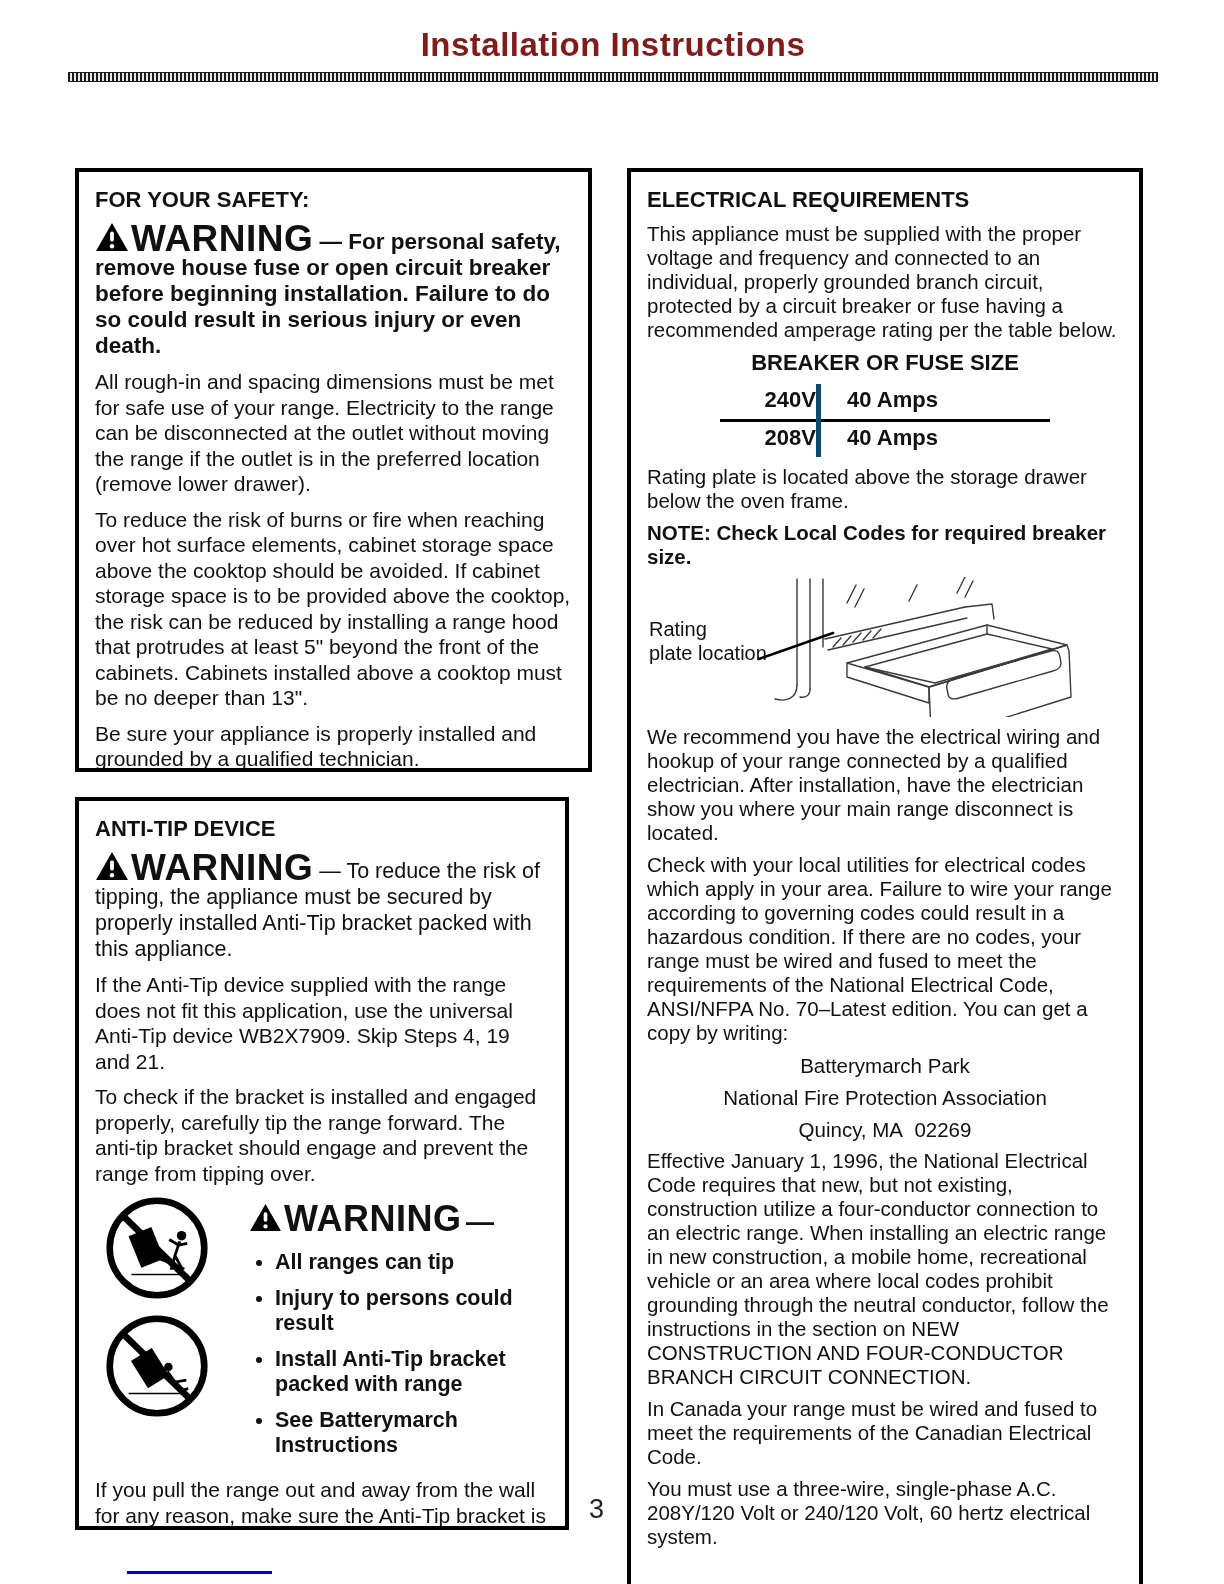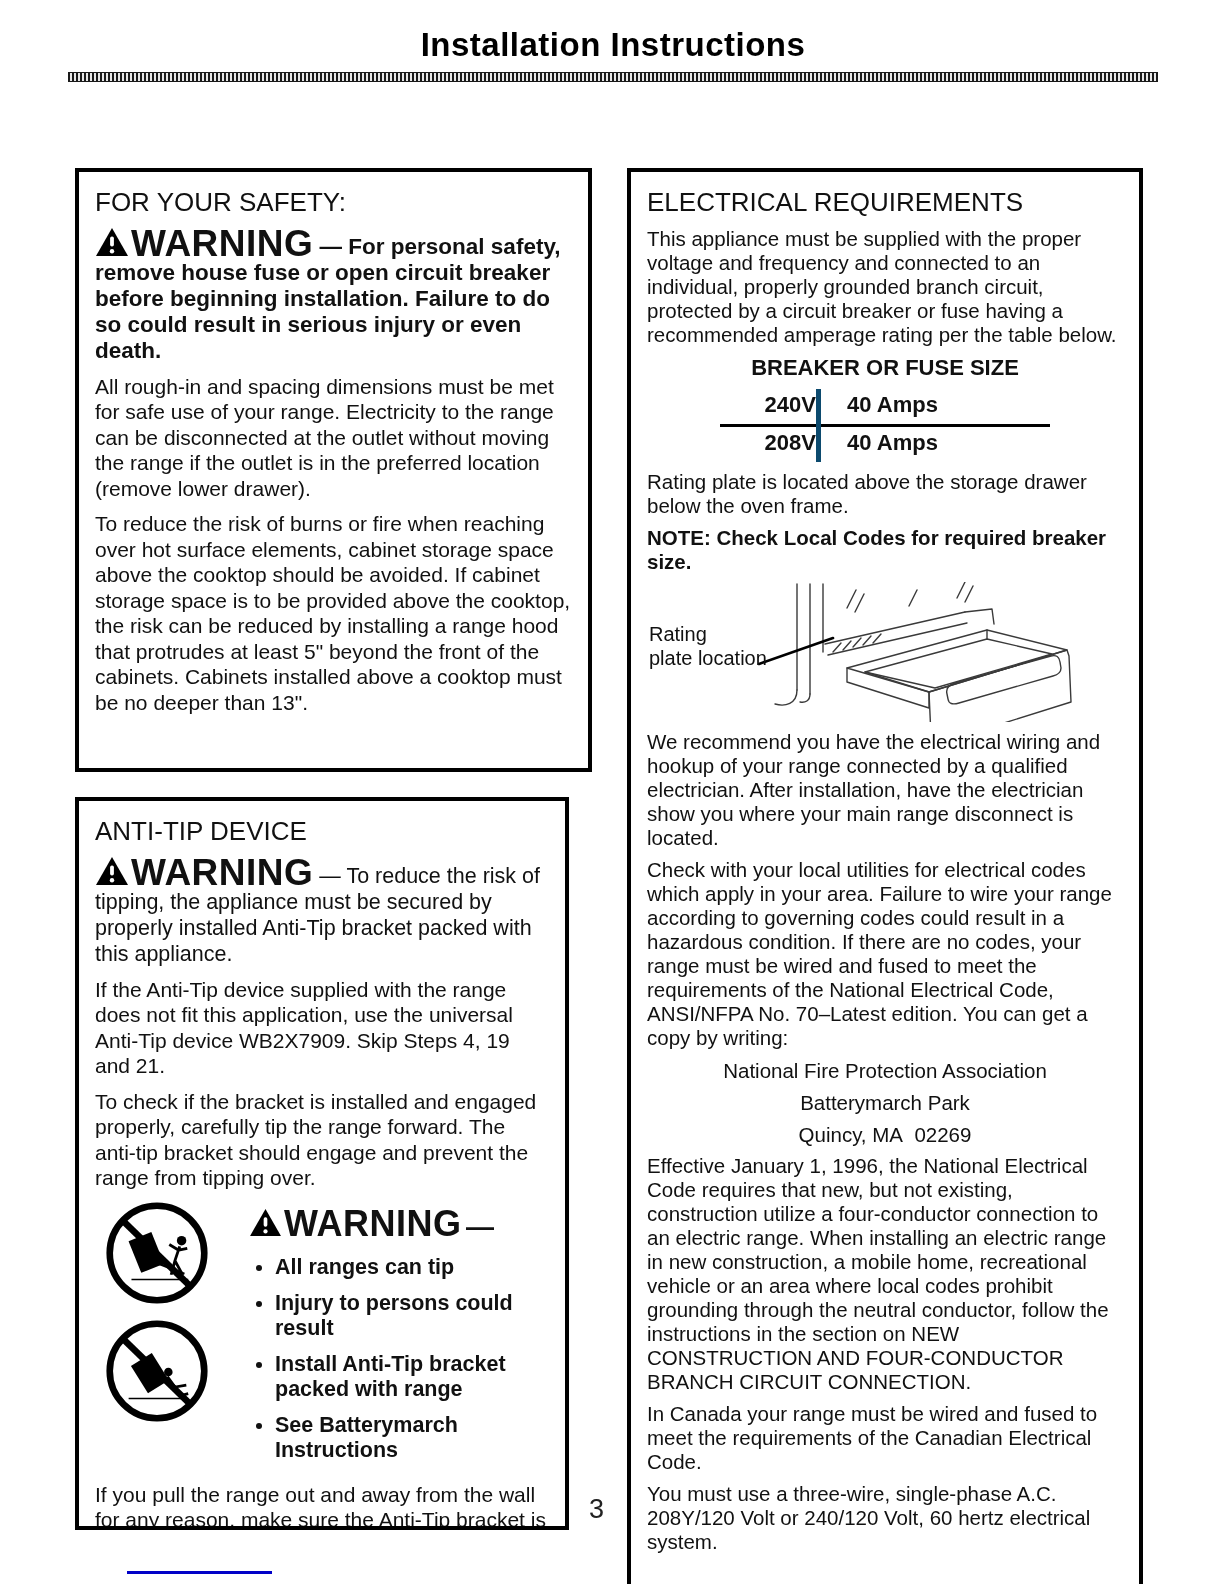--- a/index.html
+++ b/index.html
@@ -1,28 +1,28 @@
 <!DOCTYPE html>
 <html><head>
 <meta charset="utf-8">
 <style>
   html,body{margin:0;padding:0;background:#ffffff;}
   .page{position:relative;width:1224px;height:1584px;background:#fff;
         font-family:"Liberation Sans", sans-serif;color:#111;overflow:hidden;}
   .doc-title{position:absolute;left:68px;top:26px;width:1090px;text-align:center;
-        font-size:33px;font-weight:bold;color:#000000;letter-spacing:0.5px;}
+        font-size:33px;font-weight:bold;color:#7f1d1d;letter-spacing:0.5px;}
   .title-rule{position:absolute;left:68px;top:72px;width:1090px;height:8px;
         border-top:1px solid #1a1a1a;border-bottom:1px solid #1a1a1a;
         background:repeating-linear-gradient(90deg,#1a1a1a 0 2px,#e8e8e8 2px 4px);}
   .box{position:absolute;border:4px solid #000;box-sizing:border-box;
         padding:12px 16px;overflow:hidden;background:#fff;}
   #safety-box{left:75px;top:168px;width:517px;height:604px;}
   #antitip-box{left:75px;top:797px;width:494px;height:733px;}
   #electrical-box{left:627px;top:168px;width:516px;height:1422px;}
-  .h1{font-size:26px;font-weight:normal;margin:4px 0 10px 0;line-height:1.1;}
+  .h1{font-size:22px;font-weight:bold;margin:4px 0 10px 0;line-height:1.1;}
   .para{font-size:21px;line-height:25.5px;margin:0 0 10px 0;}
   #electrical-box .para{font-size:20.5px;line-height:24px;margin:0 0 8px 0;}
   .bold{font-weight:bold;}
   .warnpara{margin:4px 0 10px 0;font-size:22px;line-height:26px;}
   .wbig{font-size:37px;font-weight:bold;letter-spacing:0.5px;vertical-align:-2px;}
   .tri{vertical-align:-3px;margin-right:2px;}
   .warn-rest-bold{font-weight:bold;font-size:22.5px;}
   .warn-rest{font-size:21.5px;}
   
   .btable-title{font-size:22px;font-weight:bold;text-align:center;margin:6px 0 8px 0;}
@@ -59,20 +59,21 @@
     <div class="h1">FOR YOUR SAFETY:</div>
     <p class="warnpara">
       <svg class="tri" width="34" height="30" viewBox="0 0 34 30">
           <path d="M17 1 L33 29 H1 Z" fill="#000"></path>
           <rect x="15.1" y="9.5" width="3.8" height="10" rx="1.8" fill="#fff"></rect>
           <circle cx="17" cy="24.3" r="2.2" fill="#fff"></circle>
         </svg><span class="wbig">WARNING</span><span class="warn-rest-bold"> — For personal safety, remove house fuse or open circuit breaker before beginning installation. Failure to do so could result in serious injury or even death.</span>
     </p>
     <p class="para">All rough-in and spacing dimensions must be met for safe use of your range. Electricity to the range can be disconnected at the outlet without moving the range if the outlet is in the preferred location (remove lower drawer).</p>
     <p class="para">To reduce the risk of burns or fire when reaching over hot surface elements, cabinet storage space above the cooktop should be avoided. If cabinet storage space is to be provided above the cooktop, the risk can be reduced by installing a range hood that protrudes at least 5" beyond the front of the cabinets. Cabinets installed above a cooktop must be no deeper than 13".</p>
+    <p class="para">Be sure your appliance is properly installed and grounded by a qualified technician.</p>
   </div>
 
   <div class="box" id="antitip-box">
     <div class="h1">ANTI-TIP DEVICE</div>
     <p class="warnpara">
       <svg class="tri" width="34" height="30" viewBox="0 0 34 30">
           <path d="M17 1 L33 29 H1 Z" fill="#000"></path>
           <rect x="15.1" y="9.5" width="3.8" height="10" rx="1.8" fill="#fff"></rect>
           <circle cx="17" cy="24.3" r="2.2" fill="#fff"></circle>
         </svg><span class="wbig">WARNING</span><span class="warn-rest"> — To reduce the risk of tipping, the appliance must be secured by properly installed Anti-Tip bracket packed with this appliance.</span>
@@ -175,22 +176,22 @@
       </svg>
       <div class="fig-label">
         <div>Rating</div>
         <div>plate location</div>
       </div>
     </div>
 
     <p class="para">We recommend you have the electrical wiring and hookup of your range connected by a qualified electrician. After installation, have the electrician show you where your main range disconnect is located.</p>
     <p class="para">Check with your local utilities for electrical codes which apply in your area. Failure to wire your range according to governing codes could result in a hazardous condition. If there are no codes, your range must be wired and fused to meet the requirements of the National Electrical Code, ANSI/NFPA No. 70–Latest edition. You can get a copy by writing:</p>
 
+    <div class="addr">Batterymarch Park</div>
     <div class="addr">National Fire Protection Association</div>
-    <div class="addr">Batterymarch Park</div>
     <div class="addr">Quincy, MA&nbsp; 02269</div>
 
     <p class="para">Effective January 1, 1996, the National Electrical Code requires that new, but not existing, construction utilize a four-conductor connection to an electric range. When installing an electric range in new construction, a mobile home, recreational vehicle or an area where local codes prohibit grounding through the neutral conductor, follow the instructions in the section on NEW CONSTRUCTION AND FOUR-CONDUCTOR BRANCH CIRCUIT CONNECTION.</p>
     <p class="para">In Canada your range must be wired and fused to meet the requirements of the Canadian Electrical Code.</p>
     <p class="para">You must use a three-wire, single-phase A.C. 208Y/120 Volt or 240/120 Volt, 60 hertz electrical system.</p>
   </div>
 
   <div class="page-num">3</div>
   <div class="footer-line"></div>
 </div>

